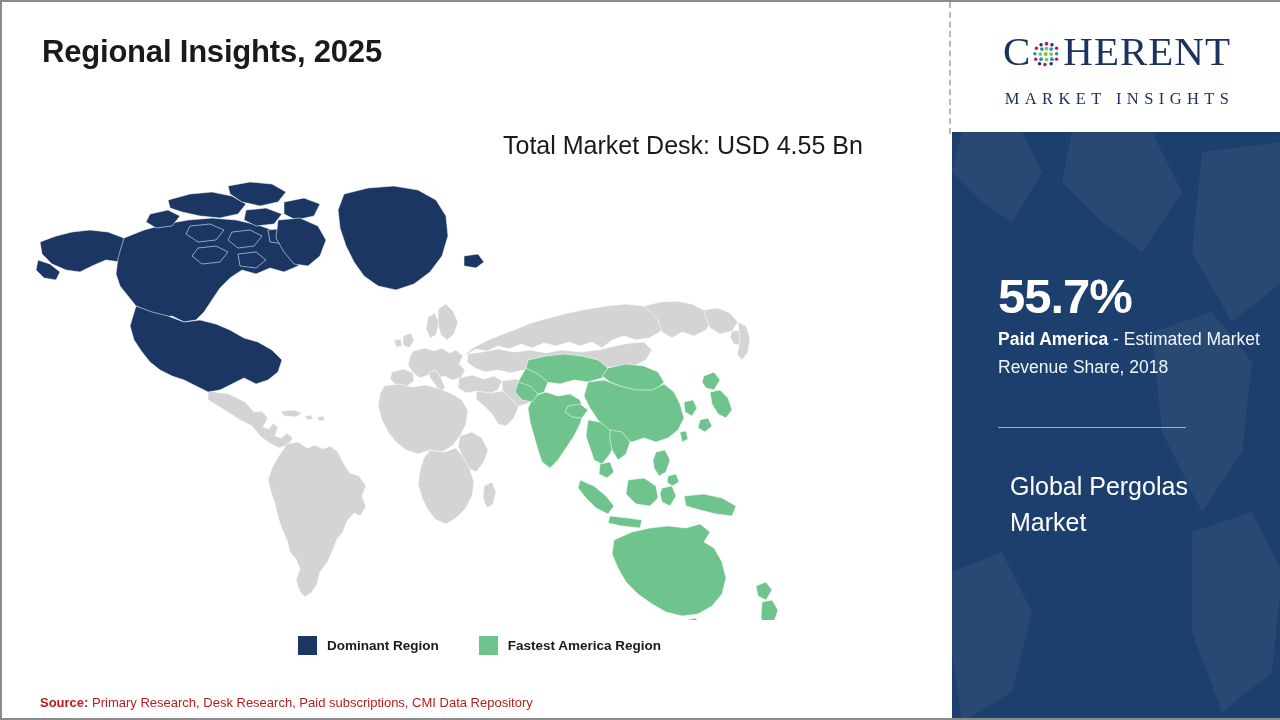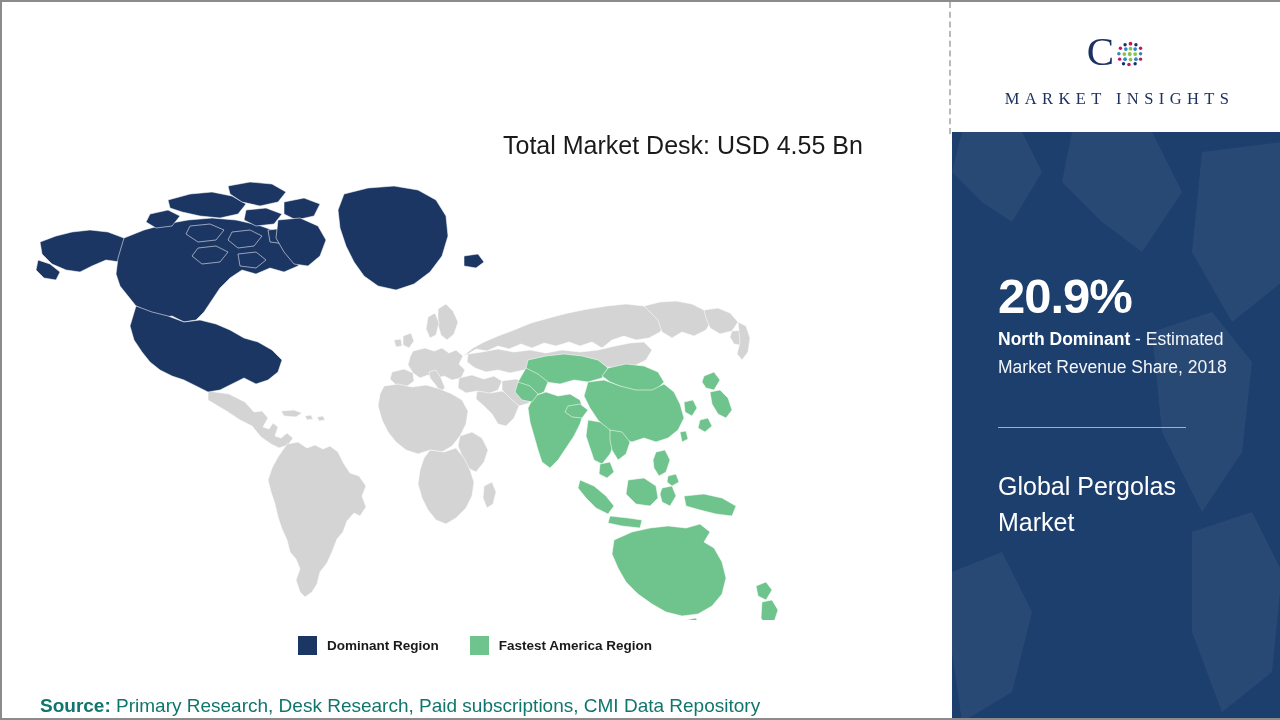--- a/index.html
+++ b/index.html
@@ -72,21 +72,21 @@
   .dominant  { fill: #1b3663; stroke: #ffffff; stroke-width: 0.55; }
   .fastest   { fill: #6fc38c; stroke: #ffffff; stroke-width: 0.55; }
 
   
   .legend {
     position: absolute;
     left: 296px;
     top: 634px;
     display: flex;
     align-items: flex-end;
-    gap: 31px;
+    gap: 40px;
   }
   .legend-item {
     display: flex;
     align-items: center;
     gap: 10px;
   }
   .legend-swatch {
     width: 19px;
     height: 19px;
     flex: 0 0 auto;
@@ -96,22 +96,22 @@
     font-weight: bold;
     color: #1a1a1a;
     white-space: nowrap;
   }
 
   
   .source-line {
     position: absolute;
     left: 38px;
     top: 693px;
-    font-size: 19px;
-    color: #0f766e;
+    font-size: 13px;
+    color: #b91c1c;
     white-space: nowrap;
   }
   .source-line .src-label { font-weight: bold; }
 
   
   .dashed-divider {
     position: absolute;
     left: 947px;
     top: 0;
     width: 0;
@@ -200,36 +200,37 @@
     position: absolute;
     left: 46px;
     top: 295px;
     width: 188px;
     height: 1px;
     background: #c9d4e2;
     opacity: 0.75;
   }
   .panel-market {
     position: absolute;
-    left: 46px;
+    left: 58px;
     top: 336px;
     width: 260px;
     font-size: 25px;
     line-height: 1.45;
     color: #ffffff;
     font-weight: normal;
   }
 </style>
 </head>
 <body>
 
 <div class="canvas">
 
   <div class="left-pane">
 
+    <div class="page-title">Regional Insights, 2025</div>
 
     <div class="market-size">
       <span>Total Market Desk: </span><span class="ms-value">USD 4.55 Bn</span>
     </div>
 
     <div class="map-wrap">
       <svg viewBox="0 0 800 440" xmlns="http://www.w3.org/2000/svg" preserveAspectRatio="xMidYMid meet">
 
         <g>
 
@@ -396,44 +397,45 @@
               <circle cx="13" cy="26" r="2.4" fill="#2e8bc0"></circle>
               <circle cx="20" cy="26.5" r="2.4" fill="#8bc34a"></circle>
               <circle cx="27" cy="26" r="2.4" fill="#2e8bc0"></circle>
               <circle cx="33" cy="26" r="2.2" fill="#c2185b"></circle>
               <circle cx="11" cy="32" r="2.2" fill="#1b3263"></circle>
               <circle cx="18" cy="33" r="2.3" fill="#c2185b"></circle>
               <circle cx="26" cy="32" r="2.2" fill="#1b3263"></circle>
             </g>
           </svg>
         </span>
+        <span>HERENT</span>
       </div>
       <div class="logo-sub">MARKET INSIGHTS</div>
     </div>
   </div>
 
   <div class="right-panel">
 
     <div class="panel-texture">
       <svg viewBox="0 0 330 590" xmlns="http://www.w3.org/2000/svg">
         <g fill="#ffffff" opacity="0.5">
           <path d="M10 0 L70 0 L90 40 L60 90 L30 70 L0 40 Z"></path>
           <path d="M120 0 L200 0 L230 60 L190 120 L150 90 L110 50 Z"></path>
           <path d="M250 20 L330 10 L330 150 L280 190 L240 120 Z"></path>
           <path d="M200 200 L260 180 L300 230 L290 320 L250 380 L210 300 Z"></path>
           <path d="M240 400 L300 380 L330 440 L320 540 L270 580 L240 500 Z"></path>
           <path d="M0 440 L50 420 L80 480 L60 560 L10 590 L0 520 Z"></path>
         </g>
       </svg>
     </div>
 
-    <div class="stat-value">20.9%</div>
+    <div class="stat-value">55.7%</div>
 
     <div class="stat-desc">
-      <span class="region-name">North Dominant</span><span> - Estimated Market Revenue Share, 2018</span>
+      <span class="region-name">Paid America</span><span> - Estimated Market Revenue Share, 2018</span>
     </div>
 
     <div class="panel-rule"></div>
 
     <div class="panel-market">Global Pergolas Market</div>
   </div>
 
 </div>
 
 </body></html>

